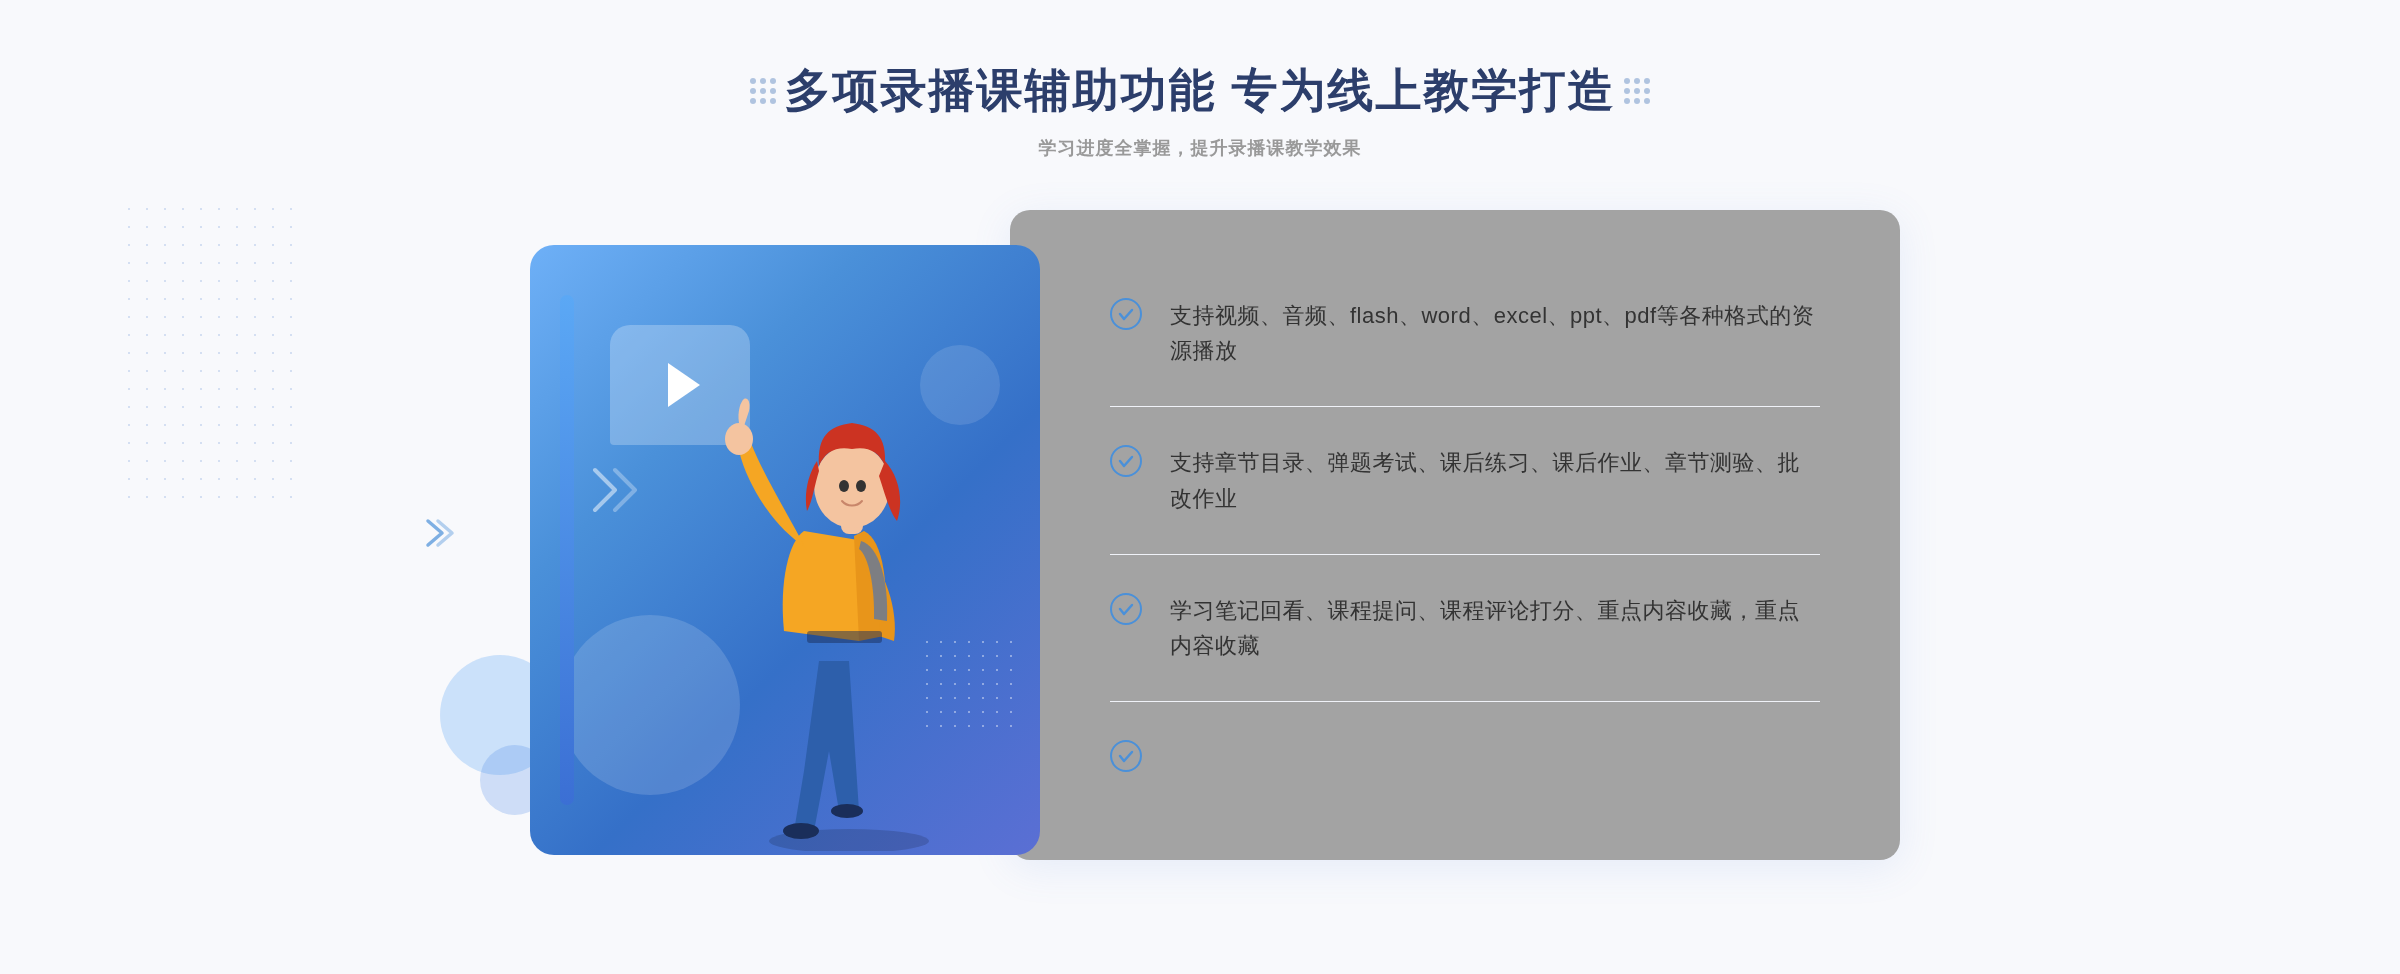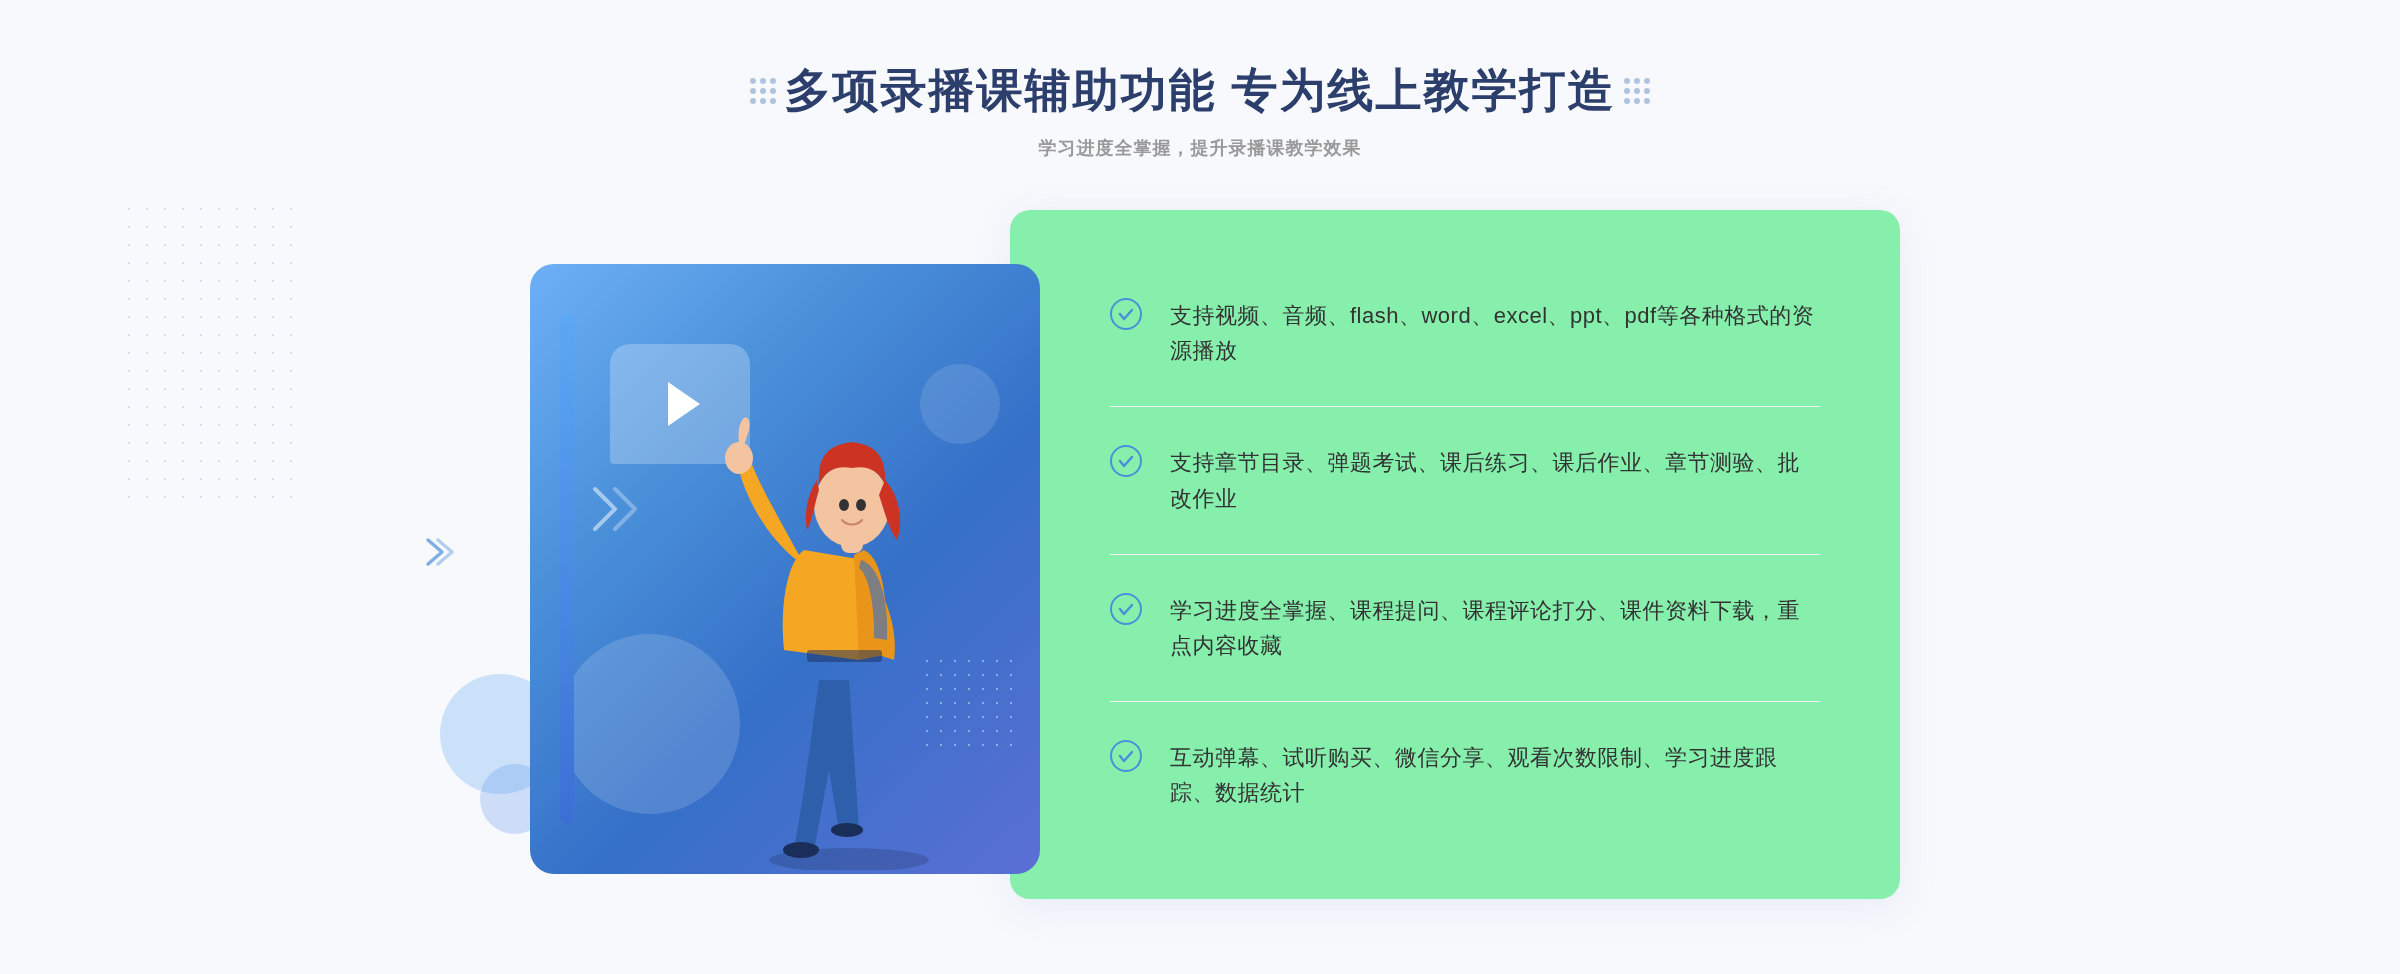--- a/index.html
+++ b/index.html
@@ -170,21 +170,21 @@
       right: 20px;
       width: 100px;
       height: 100px;
       background-image: radial-gradient(circle, rgba(255,255,255,0.4) 1.5px, transparent 1.5px);
       background-size: 14px 14px;
       z-index: 2;
     }
 
     
     .features-card {
-      background: #86efac;
+      background: #a3a3a3;
       border-radius: 20px;
       padding: 50px 80px 50px 100px;
       flex: 1;
       margin-left: -30px;
       box-shadow: 0 8px 40px rgba(100,140,220,0.12);
       min-height: 580px;
       display: flex;
       flex-direction: column;
       justify-content: flex-end;
       gap: 0;
@@ -410,27 +410,26 @@
         </div>
         <span class="feature-text">支持章节目录、弹题考试、课后练习、课后作业、章节测验、批改作业</span>
       </div>
 
       <div class="feature-item">
         <div class="check-circle">
           <svg width="20" height="20" viewBox="0 0 20 20">
             <polyline points="4,10 8,15 16,6" stroke="#4a90d9" stroke-width="2.5" fill="none" stroke-linecap="round" stroke-linejoin="round"></polyline>
           </svg>
         </div>
-        <span class="feature-text">学习进度全掌握、课程提问、课程评论打分、课件资料下载，重点内容收藏</span>
+        <span class="feature-text">学习笔记回看、课程提问、课程评论打分、重点内容收藏，重点内容收藏</span>
       </div>
 
       <div class="feature-item">
         <div class="check-circle">
           <svg width="20" height="20" viewBox="0 0 20 20">
             <polyline points="4,10 8,15 16,6" stroke="#4a90d9" stroke-width="2.5" fill="none" stroke-linecap="round" stroke-linejoin="round"></polyline>
           </svg>
         </div>
-        <span class="feature-text">互动弹幕、试听购买、微信分享、观看次数限制、学习进度跟踪、数据统计</span>
       </div>
     </div>
   </div>
 
 </div>
 
 </body></html>

